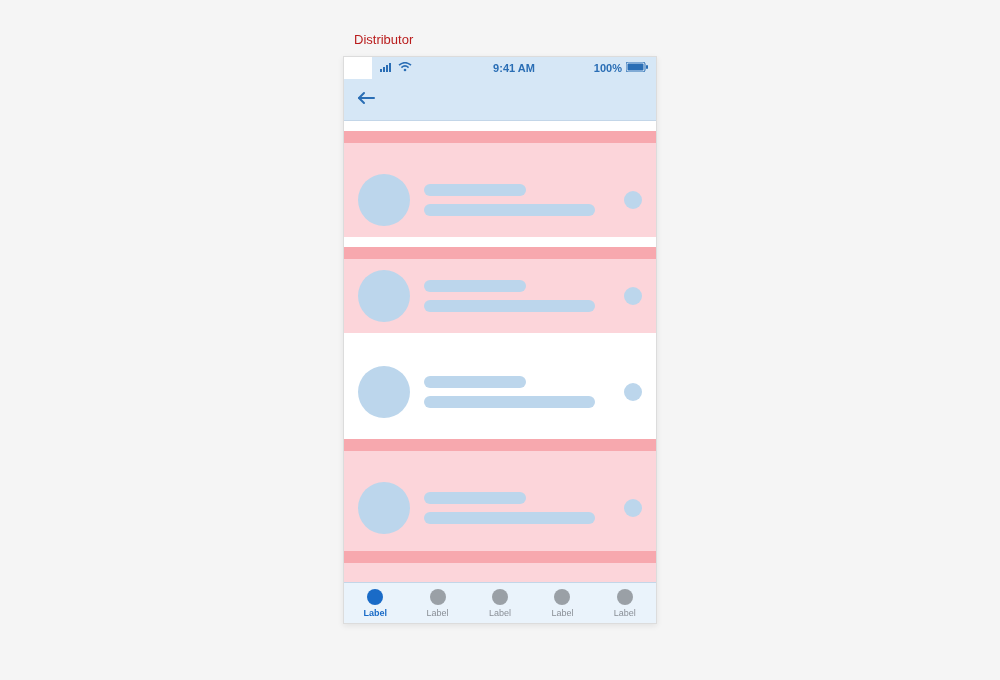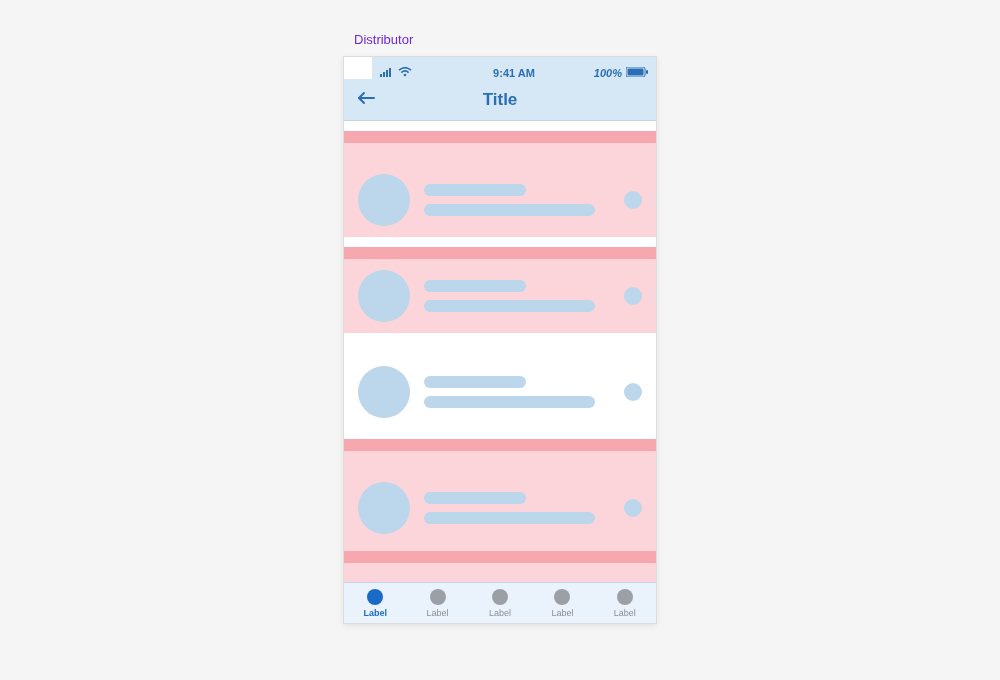--- a/index.html
+++ b/index.html
@@ -11,49 +11,49 @@
       display: flex;
       align-items: center;
       justify-content: center;
       position: relative;
     }
     .page-label {
       position: absolute;
       top: 32px;
       left: 354px;
       font-size: 13px;
-      color: #6d28d9;
+      color: #b91c1c;
     }
     .phone {
       width: 314px;
       height: 568px;
       background: #fff;
       border: 1px solid #dcdcdc;
       box-shadow: 0 2px 6px rgba(0,0,0,0.08);
       display: flex;
       flex-direction: column;
       overflow: hidden;
       position: relative;
     }
     
     .statusbar {
       height: 22px;
       background: #d6e7f6;
       display: flex;
-      align-items: flex-end;
+      align-items: center;
       padding: 0 8px;
       font-size: 11px;
       font-weight: 600;
       color: #2a6eb5;
       position: relative;
       margin-left: 28px;
     }
     .sb-left { display: flex; align-items: center; gap: 4px; }
     .sb-center { position: absolute; left: 0; right: 0; text-align: center; }
-    .sb-right { margin-left: auto; display: flex; align-items: center; gap: 4px; font-style: italic; }
+    .sb-right { margin-left: auto; display: flex; align-items: center; gap: 4px; }
     
     .navbar {
       height: 42px;
       background: #d6e7f6;
       border-bottom: 1px solid #c3d6e8;
       display: flex;
       align-items: center;
       padding: 0 12px;
       position: relative;
     }
@@ -178,21 +178,20 @@
 
   <div class="navbar">
     <span class="nav-back">
       <svg width="20" height="16" viewBox="0 0 20 16">
           <g fill="none" stroke="#2a6eb5" stroke-width="2" stroke-linecap="round" stroke-linejoin="round">
             <path d="M18 8 H3"></path>
             <path d="M8 3 L3 8 L8 13"></path>
           </g>
         </svg>
     </span>
-    <div class="nav-title">Title</div>
   </div>
 
   <div class="content">
     <div class="prespacer"></div>
 
     <div class="section-header"></div>
     <div class="section-label-area"></div>
     <div class="row tinted">
       <div class="avatar"></div>
       <div class="lines">

